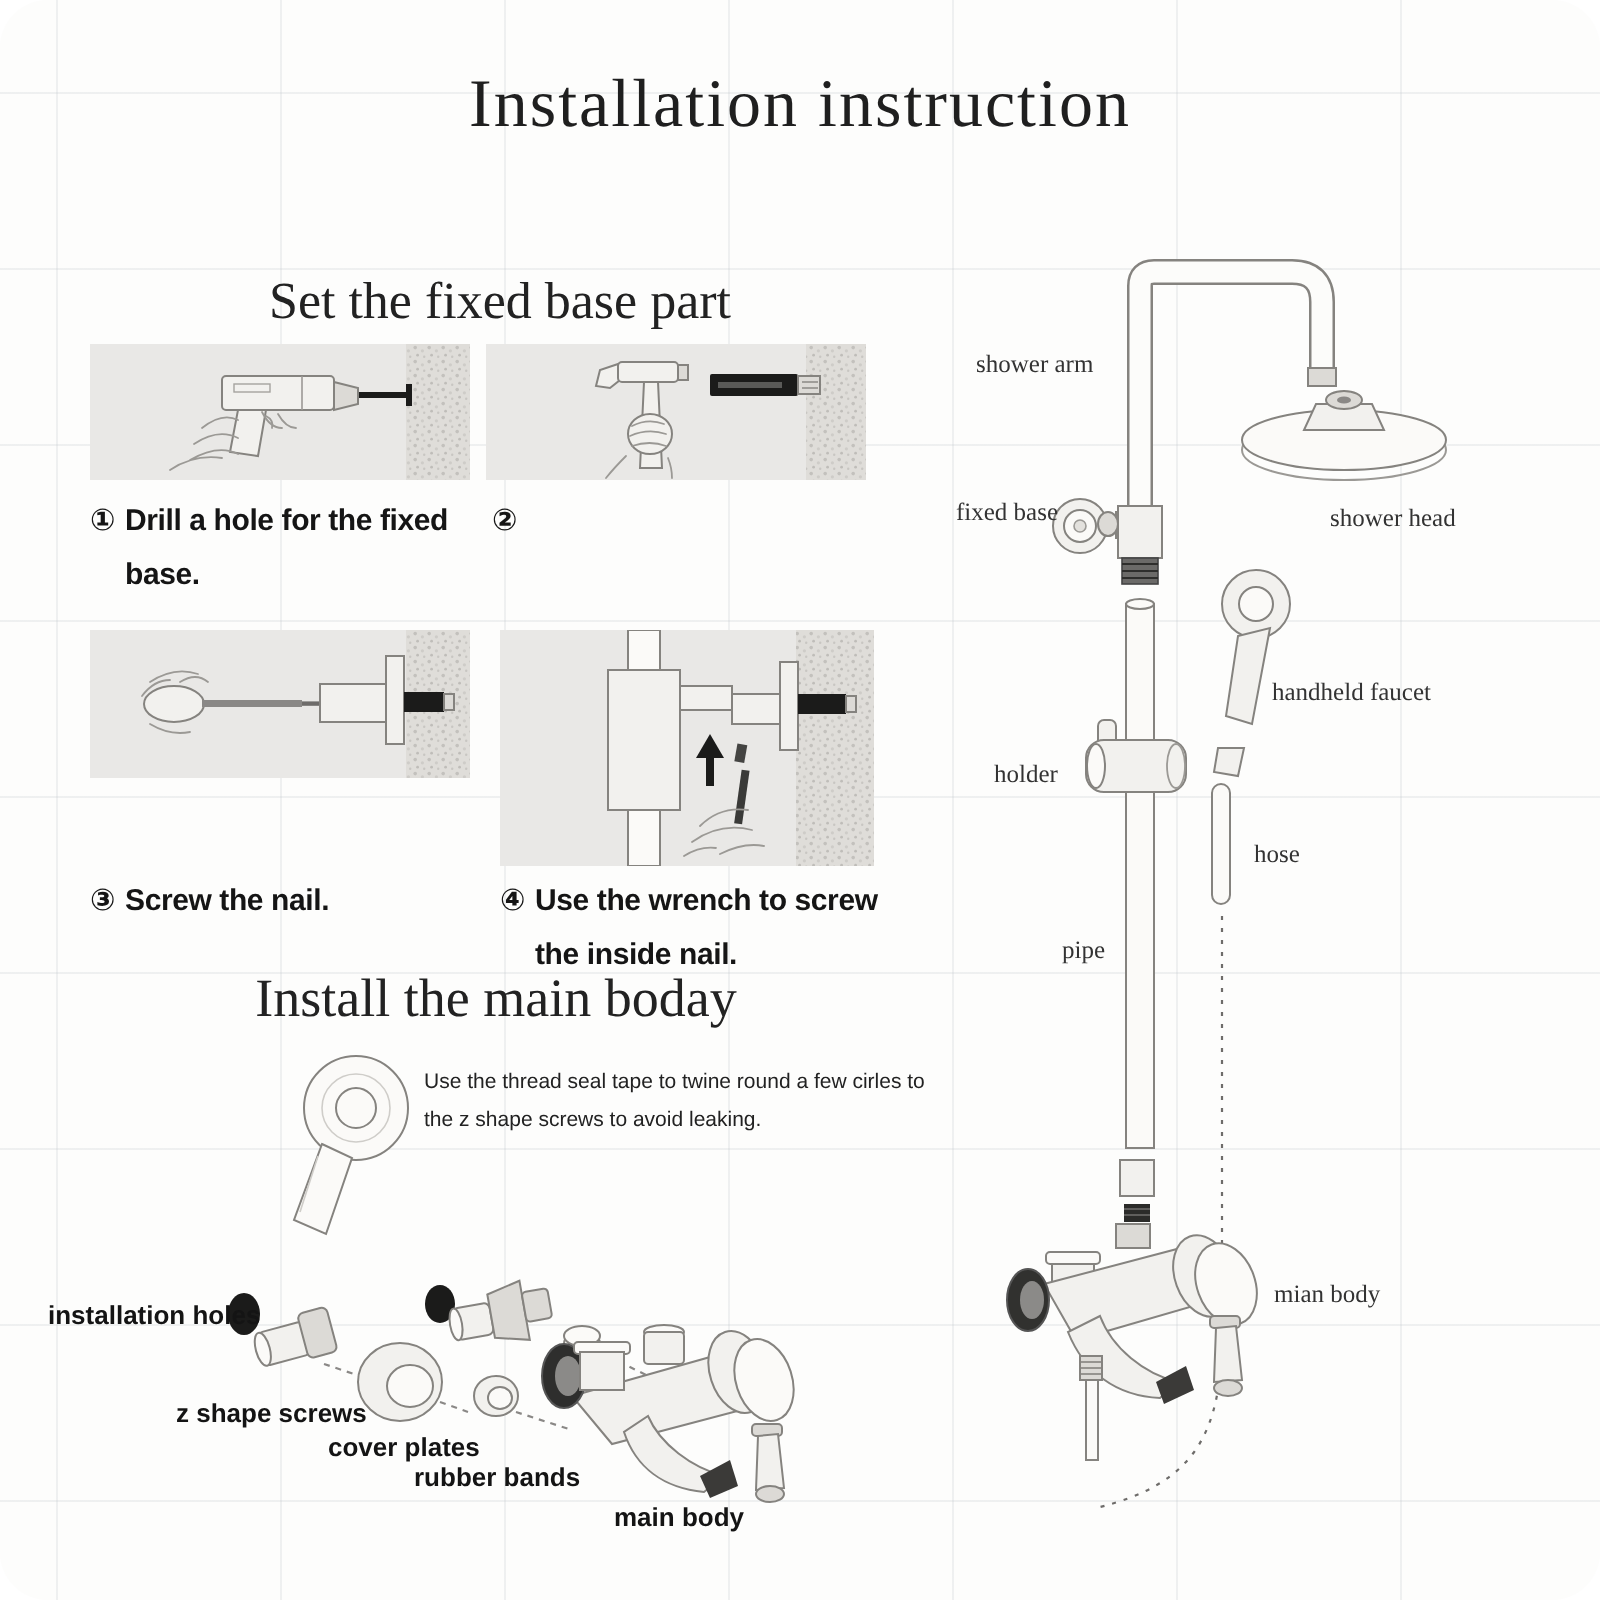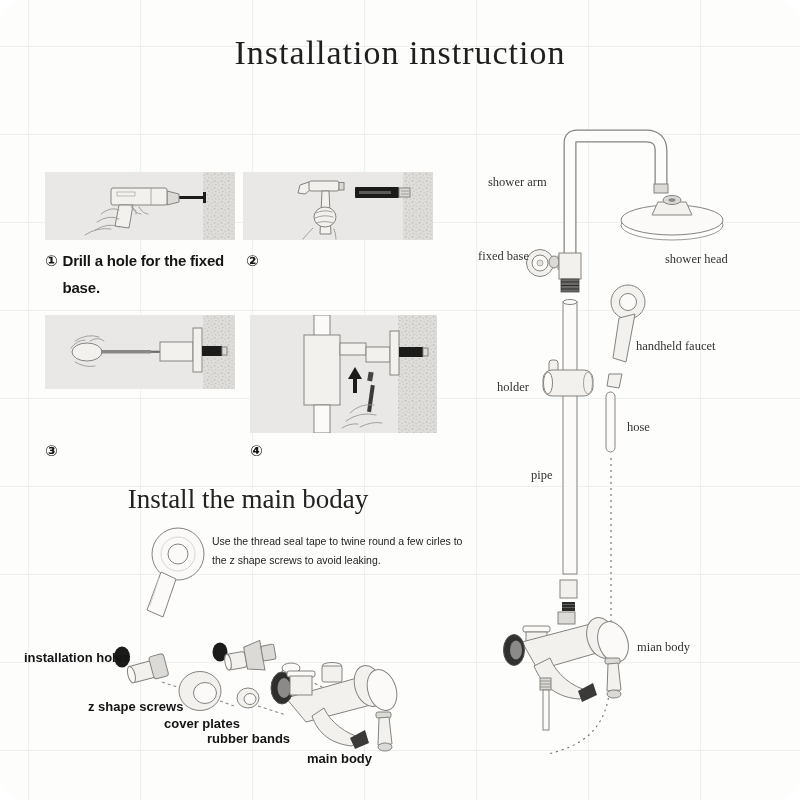--- a/index.html
+++ b/index.html
@@ -59,20 +59,21 @@
         <circle cx="1.6" cy="1.8" r="0.9" fill="#c3c1bd"></circle>
         <circle cx="5.2" cy="3.4" r="0.8" fill="#ceccc8"></circle>
         <circle cx="2.8" cy="5.6" r="0.7" fill="#bfbdb9"></circle>
         <circle cx="6.1" cy="6.4" r="0.6" fill="#c8c6c2"></circle>
       </pattern>
     </defs>
   </svg>
 
   <div class="abs title">Installation instruction</div>
 
+  <div class="abs heading heading1">Set the fixed base part</div>
 
   <div class="abs panel" style="left:45px;top:172px;width:190px;height:68px">
     <svg width="190" height="68" viewBox="0 0 190 68">
       <rect class="pbg" x="0" y="0" width="190" height="68"></rect>
       <rect class="wall" x="158" y="0" width="32" height="68"></rect>
       <g>
         <rect class="dk" x="134" y="24" width="26" height="3"></rect>
         <rect class="dk" x="158" y="20" width="3" height="11"></rect>
         <polygon class="sg" points="122,19 134,22 134,30 122,33"></polygon>
         <rect class="s" x="66" y="16" width="56" height="17" rx="2"></rect>
@@ -157,23 +158,25 @@
       <g>
         <rect x="118" y="57" width="5" height="9" fill="#444442" transform="rotate(10 120 61)"></rect>
         <rect x="119" y="70" width="4" height="27" fill="#3a3a38" transform="rotate(8 121 83)"></rect>
         <path class="h" d="M100,98 q10,-10 24,-8 M96,106 q14,-10 30,-6 M110,112 q12,-6 22,-4 M92,113 q8,-5 16,-4"></path>
       </g>
     </svg>
   </div>
 
   <div class="abs caption" style="left:45px;top:437px;width:192px">
     <span class="num">③</span>
+    <span class="ctext" style="width:170px">Screw the nail.</span>
   </div>
   <div class="abs caption" style="left:250px;top:437px;width:200px">
     <span class="num">④</span>
+    <span class="ctext" style="width:176px">Use the wrench to screw the inside nail.</span>
   </div>
 
   <div class="abs heading heading2">Install the main boday</div>
 
   <div class="abs" style="left:128px;top:522px">
     <svg width="92" height="112" viewBox="0 0 92 112">
       <circle class="sw" cx="50" cy="32" r="26"></circle>
       <circle cx="50" cy="32" r="17" fill="none" stroke="#cfcdc9" stroke-width="0.8"></circle>
       <circle class="sw" cx="50" cy="32" r="10"></circle>
       <polygon class="sw" points="33,50 48,57 35,95 19,88"></polygon>

